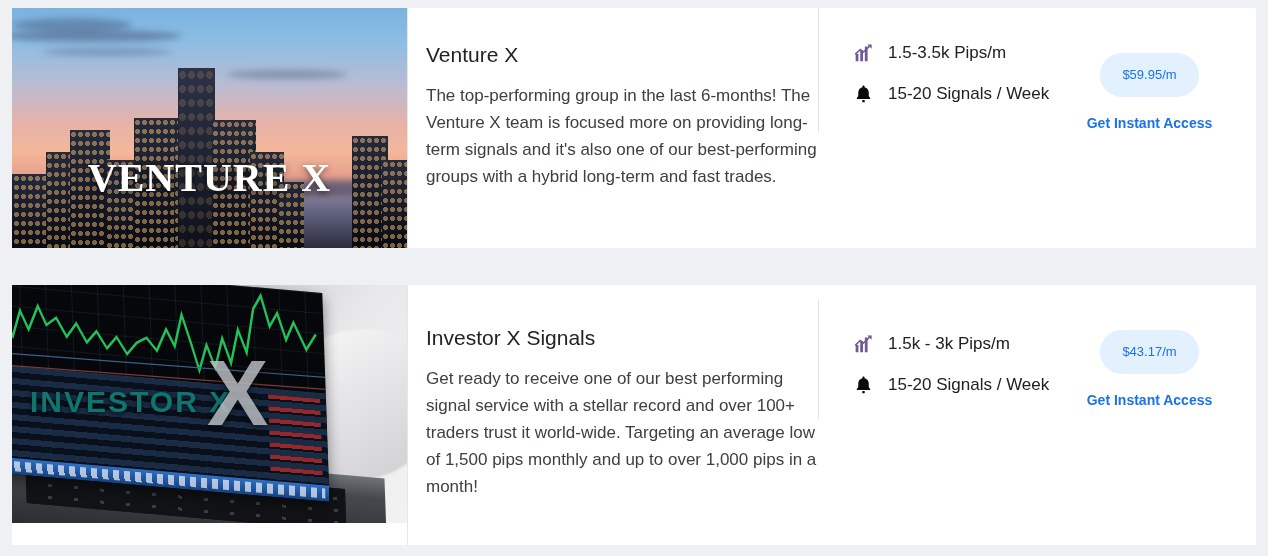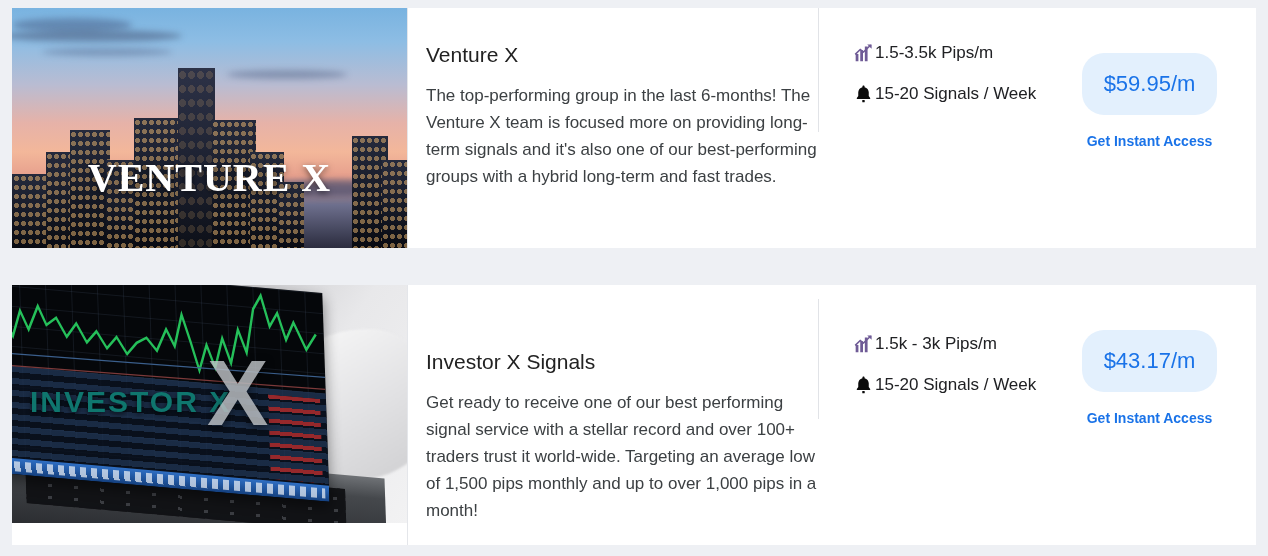--- a/index.html
+++ b/index.html
@@ -178,21 +178,21 @@
     display: flex;
     align-items: flex-start;
     border-left: 1px solid #e4e6ea;
   }
   .card-text {
     flex: 0 0 auto;
     width: 410px;
     padding: 34px 0 20px 18px;
     box-sizing: border-box;
   }
-  #card-1 .card-text { padding-top: 40px; margin-top: 24px; }
+  #card-1 .card-text { padding-top: 40px; }
 
   .card-title {
     font-size: 21px;
     line-height: 26px;
     color: #222222;
     font-weight: 400;
     margin: 0 0 14px 0;
   }
   .card-desc {
     font-size: 17px;
@@ -209,20 +209,21 @@
     padding: 33px 0 0 32px;
     border-left: 1px solid #e1e3e7;
     align-self: flex-start;
   }
   #card-0 .card-stats { height: 124px; }
   #card-1 .card-stats { height: 120px; margin-top: 14px; }
 
   .stat-row {
     display: flex;
     align-items: center;
+    gap: 13px;
     margin-bottom: 17px;
   }
   .stat-icon {
     width: 24px;
     height: 24px;
     display: flex;
     align-items: center;
     justify-content: center;
     flex: 0 0 24px;
   }
@@ -239,23 +240,23 @@
     box-sizing: border-box;
     padding: 45px 20px 0 0;
     display: flex;
     flex-direction: column;
     align-items: center;
   }
   .price-badge {
     display: inline-block;
     background: #e3f0fd;
     color: #1a73e8;
-    font-size: 22px;
+    font-size: 13px;
     line-height: 22px;
-    padding: 20px 22px;
+    padding: 11px 22px;
     border-radius: 22px;
     white-space: nowrap;
   }
   .price-cta {
     margin-top: 18px;
     font-size: 14px;
     font-weight: bold;
     color: #1a73e8;
     text-decoration: none;
     white-space: nowrap;

